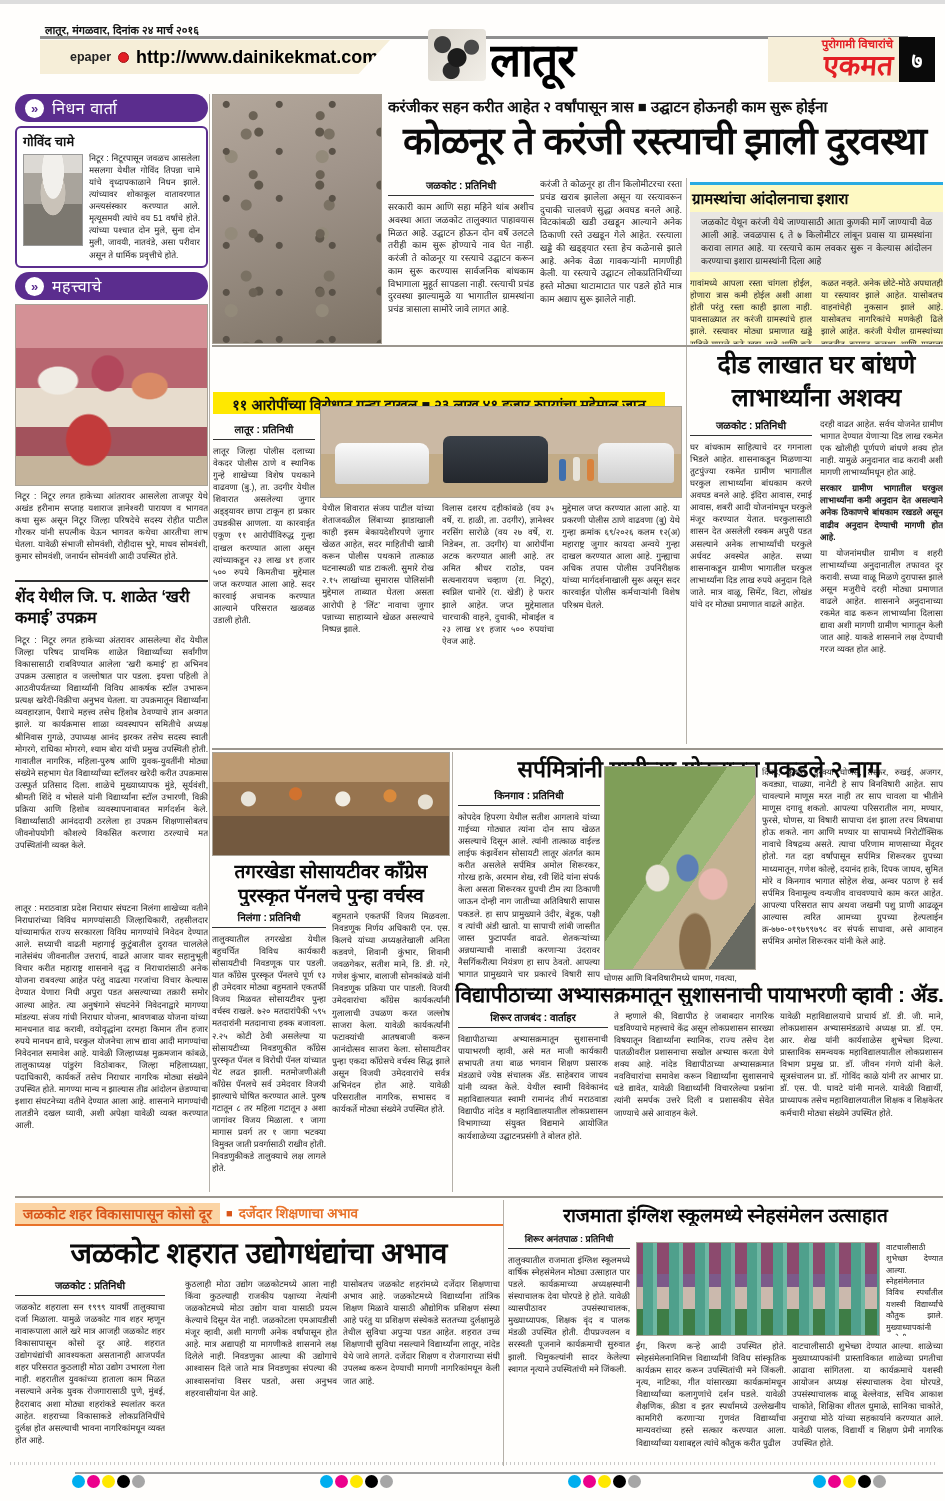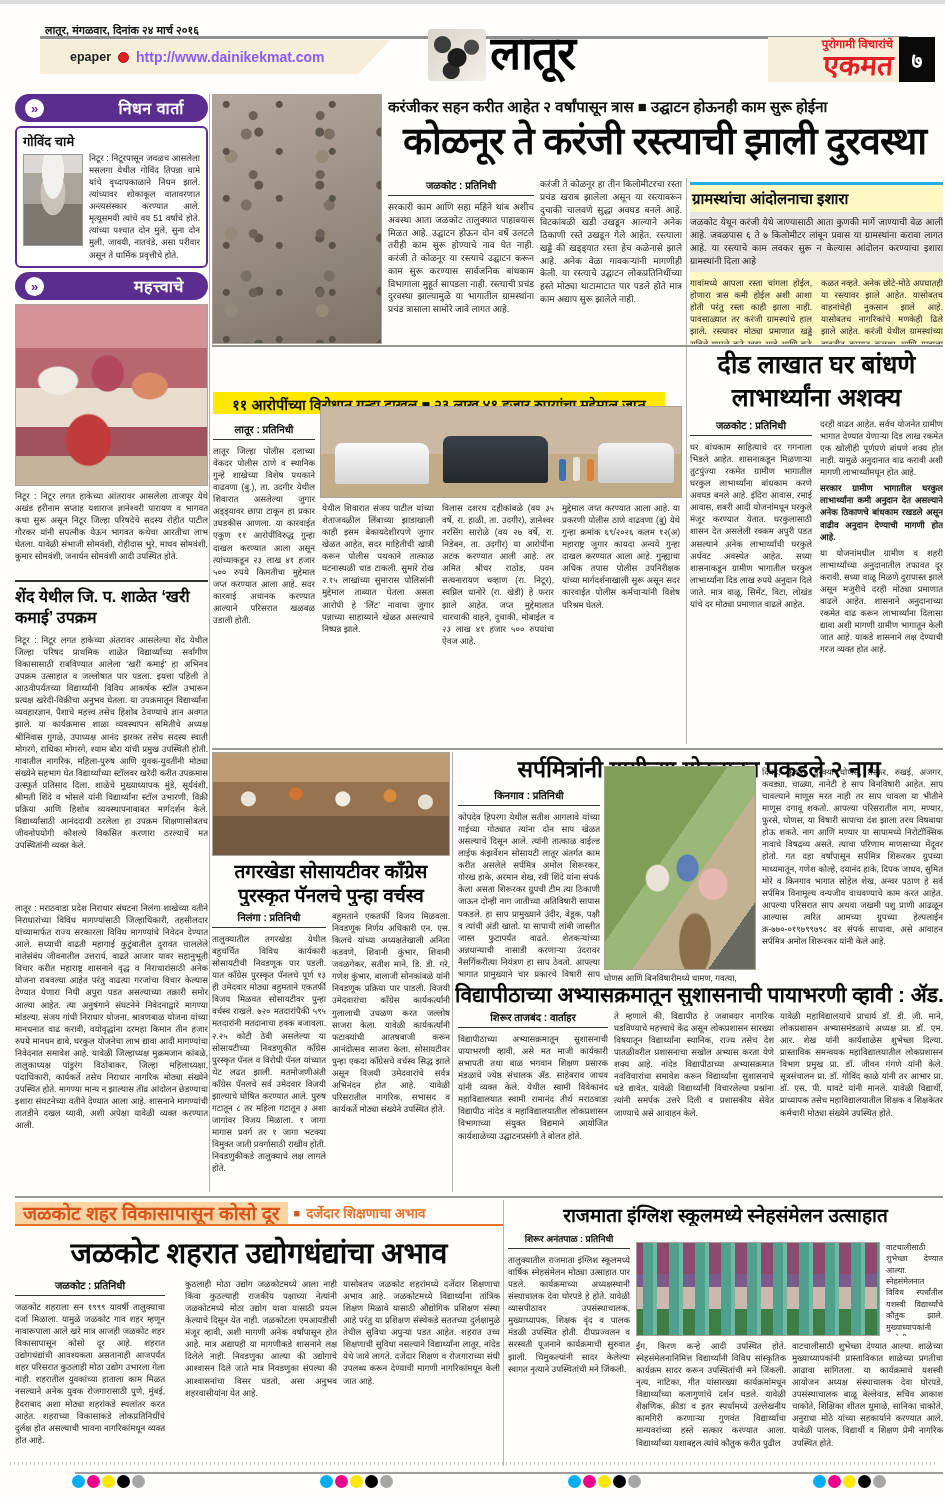--- a/index.html
+++ b/index.html
@@ -10,24 +10,24 @@
   .body-text{font-size:9px;line-height:1.42;text-align:justify;color:#1c1c1c;overflow:hidden;word-break:break-word}
   .small-text{font-size:8.5px}
   .byline{font-weight:bold;font-size:10px;text-align:center;color:#111;border-bottom:1.5px solid #333;padding-bottom:3px;margin-bottom:5px}
   .headline{font-weight:800;color:#0b0b0b;text-align:center;overflow:hidden}
   .photo{overflow:hidden;border:1px solid #a9a296}
   .vrule{background:#b5b0a8;width:1px}
   .hrule{background:#9b968e;height:2px}
   .sect-head{background:#5b2d8e;border-radius:15px;color:#fff;display:flex;align-items:center;padding:0 10px}
   .sect-head .chev{width:19px;height:19px;border-radius:50%;background:#fff;color:#5b2d8e;font-weight:bold;
     display:flex;align-items:center;justify-content:center;font-size:13px;margin-right:8px;line-height:1}
-  .sect-head .t{flex:1;text-align:right;font-weight:700;font-size:16px;letter-spacing:.5px;padding-right:14px}
+  .sect-head .t{flex:1;text-align:left;font-weight:400;font-size:16px;letter-spacing:.5px;padding-right:14px}
   .news-box{border-top:3px solid #2aabe2;background:#fef9c3}
   .news-box .bx-title{font-size:15px;font-weight:800;color:#0b0b0b;padding:3px 2px 4px}
-  .news-box .bx-intro{background:#e9e7e3;font-size:9px;line-height:1.45;text-align:justify;padding:4px 0;color:#222}
+  .news-box .bx-intro{background:#e9e7e3;font-size:9px;line-height:1.45;text-align:justify;padding:4px 11px;color:#222}
   .news-box .bx-cols{display:flex;gap:9px;margin-top:5px}
   .news-box .bx-cols>div{flex:1}
   .yellow-bar{background:#ffe800;font-weight:800;font-size:14.5px;color:#111;text-align:center;padding:2px 4px;overflow:hidden;white-space:nowrap}
   .kick{font-weight:800;color:#101010;text-align:left;overflow:hidden;white-space:nowrap}
   .dots{position:absolute;top:1471px;display:flex;gap:2px}
   .dot{width:13px;height:13px;border-radius:50%}
   .dc{background:#00aeef}.dm{background:#ec008c}.dy{background:#ffe800}.dk{background:#000}.dg{background:#a6a6a6}
   .obit-photo{float:left;width:60px;height:92px;margin:2px 6px 2px 0;border:1px solid #999;
     background:radial-gradient(ellipse at 50% 18%, #f2f0ec 0 26%, transparent 27%),
     radial-gradient(ellipse at 50% 42%, #c9c2b8 0 30%, transparent 31%),
@@ -38,30 +38,30 @@
 <body>
 
 <div class="page">
 
   <div class="abs" style="left:45px;top:18px;width:320px;height:14px;font-size:11px;font-weight:bold;color:#111">लातूर, मंगळवार, दिनांक २४ मार्च २०१६</div>
   <div class="abs" style="left:40px;top:32px;width:868px;height:2.5px;background:#8f8f8f"></div>
 
   <div class="abs" style="left:40px;top:36px;width:350px;height:34px;background:#f6eed8;clip-path:polygon(0 0,100% 0,91% 100%,0 100%);display:flex;align-items:center;padding-left:30px;gap:7px">
     <span style="font-size:12.5px;color:#222;font-weight:bold">epaper</span>
     <span style="width:11px;height:11px;border-radius:50%;background:#e31e24;display:inline-block;border:1.5px solid #9d1216"></span>
-    <span style="font-size:14px;color:#8b5cf6;font-weight:bold">http://www.dainikekmat.com</span>
+    <span style="font-size:18px;color:#000000;font-weight:bold">http://www.dainikekmat.com</span>
   </div>
 
   <div class="abs" style="left:428px;top:25px;width:58px;height:52px;border-radius:4px;background:
       radial-gradient(circle at 50% 55%, #1c1c1c 0 9px, transparent 10px),
       radial-gradient(circle at 25% 30%, #3c3c3c 0 8px, transparent 9px),
       radial-gradient(circle at 75% 35%, #4a4a4a 0 7px, transparent 8px),
       radial-gradient(circle at 40% 80%, #2c2c2c 0 8px, transparent 9px),
       linear-gradient(135deg,#d9d4cb,#f2efe8)"></div>
-  <div class="abs" style="left:490px;top:24px;width:180px;height:56px;font-size:46px;font-weight:800;color:#000;letter-spacing:-1px;overflow:hidden;line-height:1.1">लातूर</div>
+  <div class="abs" style="left:490px;top:31px;width:180px;height:56px;font-size:46px;font-weight:800;color:#000;letter-spacing:-1px;overflow:hidden;line-height:1.1">लातूर</div>
 
   <div class="abs" style="left:768px;top:33px;width:131px;height:45px;background:#f6eed8;padding:1px 6px 0;text-align:right;overflow:hidden">
     <div style="font-size:11.5px;font-weight:800;color:#e31e24;line-height:1.1">पुरोगामी विचारांचे</div>
     <div style="font-size:28px;font-weight:800;color:#e31e24;line-height:1.05;transform:skewX(-4deg)">एकमत</div>
   </div>
   <div class="abs" style="left:899px;top:33px;width:36px;height:45px;background:#0a0a0a;color:#fff;display:flex;align-items:center;justify-content:center;font-size:21px;font-weight:800">७</div>
 
   <div class="abs vrule" style="left:209px;top:90px;height:1098px"></div>
   <div class="abs vrule" style="left:452px;top:748px;height:440px"></div>
   <div class="abs vrule" style="left:686px;top:174px;height:566px"></div>
@@ -185,21 +185,21 @@
 
   <div class="abs headline" style="left:455px;top:976px;width:488px;height:26px;font-size:21px;white-space:nowrap">विद्यापीठाच्या अभ्यासक्रमातून सुशासनाची पायाभरणी व्हावी : ॲड. जाधव</div>
   <div class="abs" style="left:458px;top:1006px;width:150px;height:182px;overflow:hidden">
     <div class="byline">शिरूर ताजबंद : वार्ताहर</div>
     <div class="body-text small-text">विद्यापीठाच्या अभ्यासक्रमातून सुशासनाची पायाभरणी व्हावी, असे मत माजी कार्यकारी सभापती तथा बाळ भगवान शिक्षण प्रसारक मंडळाचे ज्येष्ठ संचालक ॲड. साहेबराव जाधव यांनी व्यक्त केले. येथील स्वामी विवेकानंद महाविद्यालयात स्वामी रामानंद तीर्थ मराठवाडा विद्यापीठ नांदेड व महाविद्यालयातील लोकप्रशासन विभागाच्या संयुक्त विद्यमाने आयोजित कार्यशाळेच्या उद्घाटनप्रसंगी ते बोलत होते.</div>
   </div>
   <div class="abs body-text small-text" style="left:614px;top:1006px;width:160px;height:182px">ते म्हणाले की, विद्यापीठ हे जबाबदार नागरिक घडविण्याचे महत्त्वाचे केंद्र असून लोकप्रशासन सारख्या विषयातून विद्यार्थ्यांना स्थानिक, राज्य तसेच देश पातळीवरील प्रशासनाचा सखोल अभ्यास करता येणे शक्य आहे. नांदेड विद्यापीठाच्या अभ्यासक्रमात नवविचारांचा समावेश करून विद्यार्थ्यांना सुशासनाचे धडे द्यावेत, यावेळी विद्यार्थ्यांनी विचारलेल्या प्रश्नांना त्यांनी समर्पक उत्तरे दिली व प्रशासकीय सेवेत जाण्याचे असे आवाहन केले.</div>
   <div class="abs body-text small-text" style="left:780px;top:1006px;width:163px;height:182px">यावेळी महाविद्यालयाचे प्राचार्य डॉ. डी. जी. माने, लोकप्रशासन अभ्यासमंडळाचे अध्यक्ष प्रा. डॉ. एम. आर. शेख यांनी कार्यशाळेस शुभेच्छा दिल्या. प्रास्ताविक समन्वयक महाविद्यालयातील लोकप्रशासन विभाग प्रमुख प्रा. डॉ. जीवन गंगणे यांनी केले. सूत्रसंचालन प्रा. डॉ. गोविंद काळे यांनी तर आभार प्रा. डॉ. एस. पी. घावटे यांनी मानले. यावेळी विद्यार्थी, प्राध्यापक तसेच महाविद्यालयातील शिक्षक व शिक्षकेतर कर्मचारी मोठ्या संख्येने उपस्थित होते.</div>
 
   <div class="abs" style="left:15px;top:1198px;width:488px;height:24px;border-bottom:2.5px solid #e8722a;display:flex;align-items:center;gap:6px;overflow:hidden">
-    <span style="background:#fbd4a4;color:#d8551a;font-weight:800;font-size:19px;padding:1px 8px;white-space:nowrap">जळकोट शहर विकासापासून कोसो दूर</span>
+    <span style="background:#fbd4a4;color:#d8551a;font-weight:800;font-size:14px;padding:1px 8px;white-space:nowrap">जळकोट शहर विकासापासून कोसो दूर</span>
     <span style="color:#d8551a;font-size:11px">■</span>
     <span style="color:#e8722a;font-weight:800;font-size:13.5px;white-space:nowrap">दर्जेदार शिक्षणाचा अभाव</span>
   </div>
   <div class="abs headline" style="left:15px;top:1228px;width:488px;height:40px;font-size:29px;white-space:nowrap">जळकोट शहरात उद्योगधंद्यांचा अभाव</div>
   <div class="abs" style="left:15px;top:1274px;width:150px;height:186px;overflow:hidden">
     <div class="byline">जळकोट : प्रतिनिधी</div>
     <div class="body-text small-text">जळकोट शहराला सन १९९९ यावर्षी तालुक्याचा दर्जा मिळाला. यामुळे जळकोट गाव शहर म्हणून नावारूपाला आले खरे मात्र आजही जळकोट शहर विकासापासून कोसो दूर आहे. शहरात उद्योगधंद्यांची आवश्यकता असतानाही आजपर्यंत शहर परिसरात कुठलाही मोठा उद्योग उभारला गेला नाही. शहरातील युवकांच्या हाताला काम मिळत नसल्याने अनेक युवक रोजगारासाठी पुणे, मुंबई, हैदराबाद अशा मोठ्या शहरांकडे स्थलांतर करत आहेत. शहराच्या विकासाकडे लोकप्रतिनिधींचे दुर्लक्ष होत असल्याची भावना नागरिकांमधून व्यक्त होत आहे.</div>
   </div>
   <div class="abs body-text small-text" style="left:185px;top:1274px;width:152px;height:186px">कुठलाही मोठा उद्योग जळकोटमध्ये आला नाही किंवा कुठल्याही राजकीय पक्षाच्या नेत्यांनी जळकोटमध्ये मोठा उद्योग यावा यासाठी प्रयत्न केल्याचे दिसून येत नाही. जळकोटला एमआयडीसी मंजूर व्हावी, अशी मागणी अनेक वर्षांपासून होत आहे. मात्र अद्यापही या मागणीकडे शासनाने लक्ष दिलेले नाही. निवडणुका आल्या की उद्योगाचे आश्वासन दिले जाते मात्र निवडणुका संपल्या की आश्वासनांचा विसर पडतो, असा अनुभव शहरवासीयांना येत आहे.</div>
   <div class="abs body-text small-text" style="left:343px;top:1274px;width:157px;height:186px">यासोबतच जळकोट शहरांमध्ये दर्जेदार शिक्षणाचा अभाव आहे. जळकोटमध्ये विद्यार्थ्यांना तांत्रिक शिक्षण मिळावे यासाठी औद्योगिक प्रशिक्षण संस्था आहे परंतु या प्रशिक्षण संस्थेकडे सततच्या दुर्लक्षामुळे तेथील सुविधा अपुऱ्या पडत आहेत. शहरात उच्च शिक्षणाची सुविधा नसल्याने विद्यार्थ्यांना लातूर, नांदेड येथे जावे लागते. दर्जेदार शिक्षण व रोजगाराच्या संधी उपलब्ध करून देण्याची मागणी नागरिकांमधून केली जात आहे.</div>

